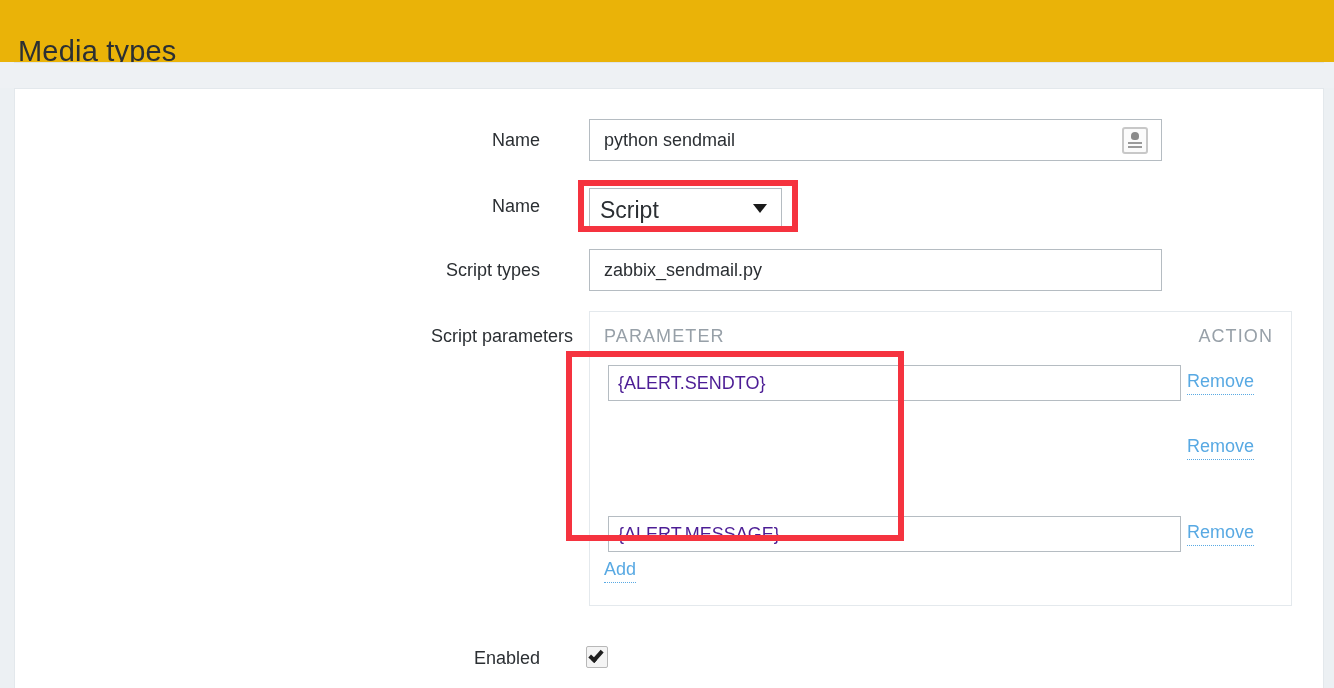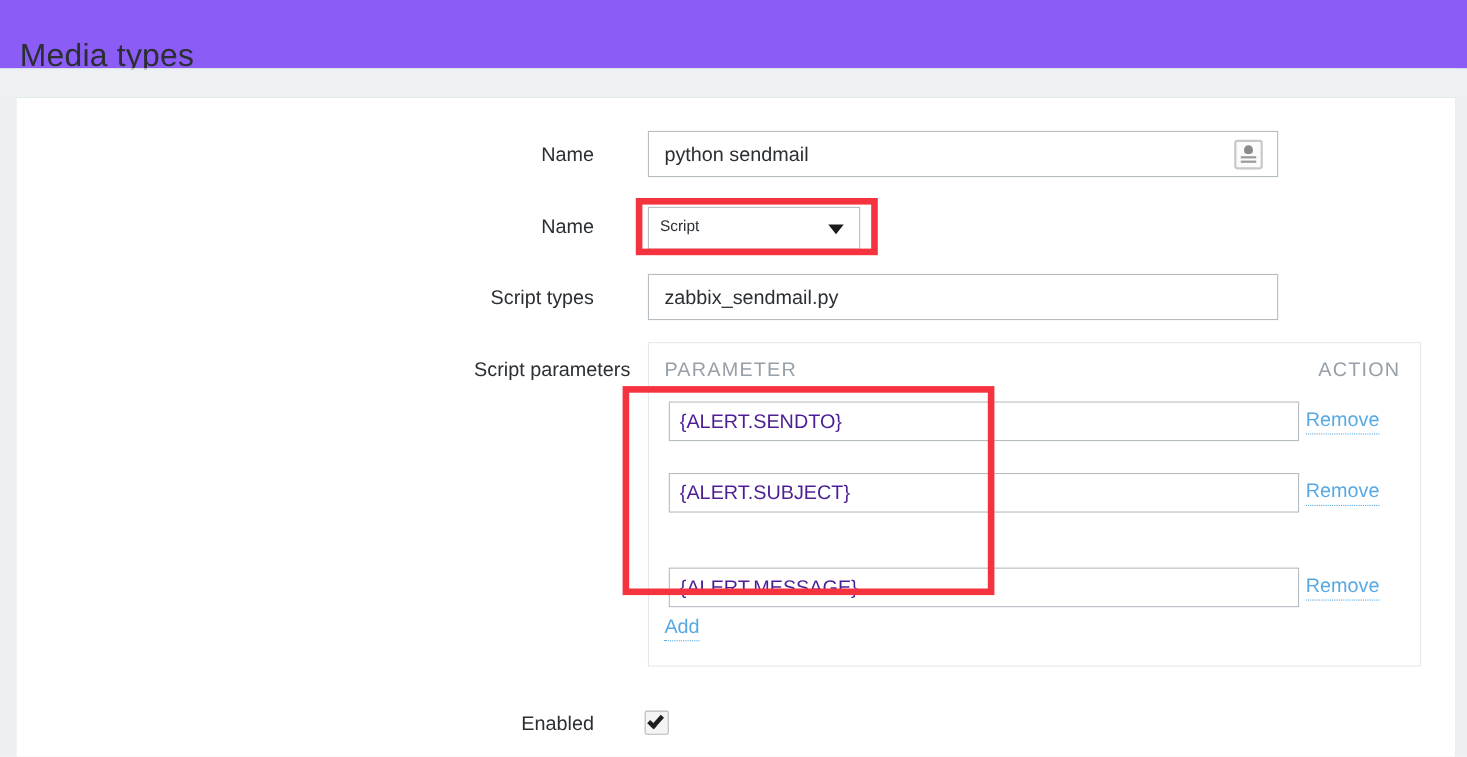--- a/index.html
+++ b/index.html
@@ -17,21 +17,21 @@
     overflow: hidden;
     position: relative;
   }
 
   
   #page-header {
     position: absolute;
     left: 0; top: 0;
     width: 1334px;
     height: 62px;
-    background: #8b5cf6;
+    background: #eab308;
   }
   #page-title {
     position: absolute;
     left: 18px;
     top: 14px;
     font-size: 29px;
     font-weight: normal;
     letter-spacing: 0.2px;
     color: #2b2f33;
     line-height: 36px;
@@ -126,21 +126,21 @@
     left: 589px; top: 188px;
     width: 193px; height: 39px;
     background: #ffffff;
     border: 1px solid #b5bcc2;
     font-size: 18px;
     color: #2b2f33;
   }
   #type-select-value {
     position: absolute;
     left: 10px; top: 8px;
-    font-size: 14px;
+    font-size: 23px;
     color: #2b2f33;
     white-space: nowrap;
   }
   #type-select-arrow {
     position: absolute;
     right: 14px;
     top: 15px;
     width: 0; height: 0;
     border-left: 7px solid transparent;
     border-right: 7px solid transparent;
@@ -293,21 +293,20 @@
 <div id="params-panel">
   <div class="params-header" id="params-header-parameter">PARAMETER</div>
   <div class="params-header" id="params-header-action">ACTION</div>
 
   <div class="param-row" id="params-row-0">
     <input class="param-input" type="text" value="{ALERT.SENDTO}" style="">
     <a class="remove-link">Remove</a>
   </div>
 
   <div class="param-row" id="params-row-1">
-    <input class="param-input" type="text" value="{ALERT.SUBJECT}" style="">
     <a class="remove-link">Remove</a>
   </div>
 
   <div class="param-row" id="params-row-2">
     <input class="param-input" type="text" value="{ALERT.MESSAGE}" style="">
     <a class="remove-link">Remove</a>
   </div>
 
   <a id="add-link">Add</a>
 </div>

